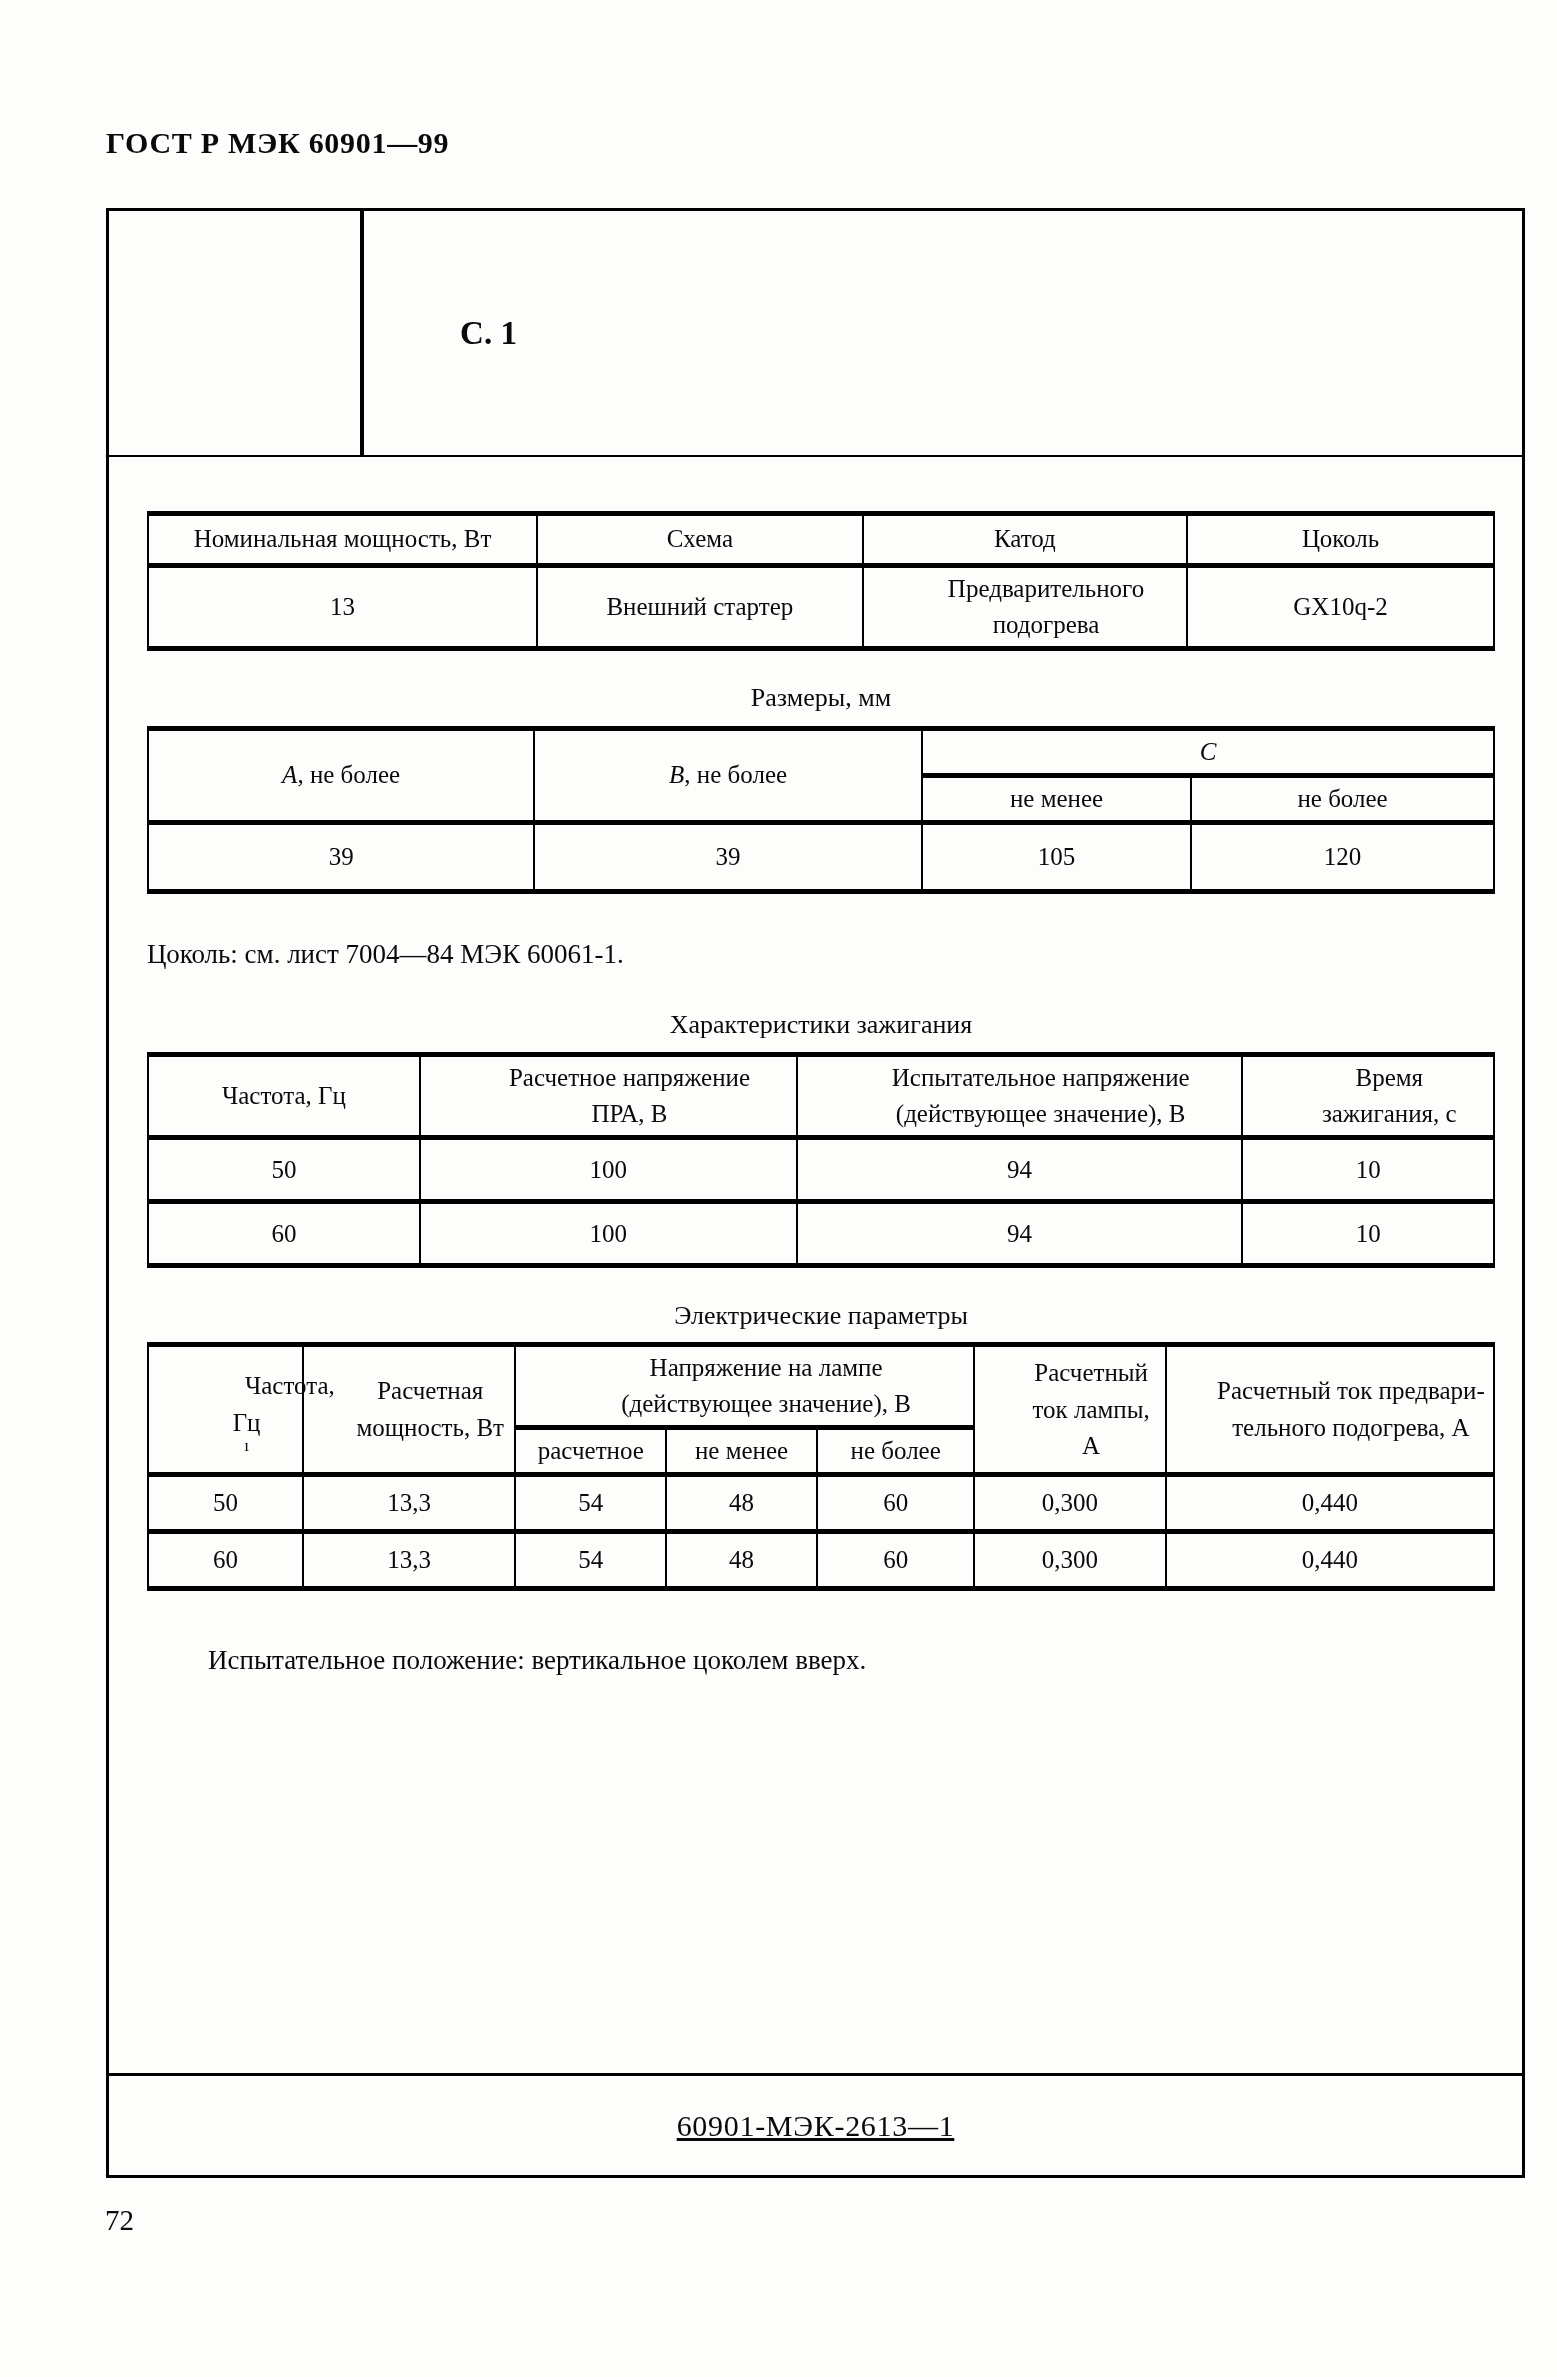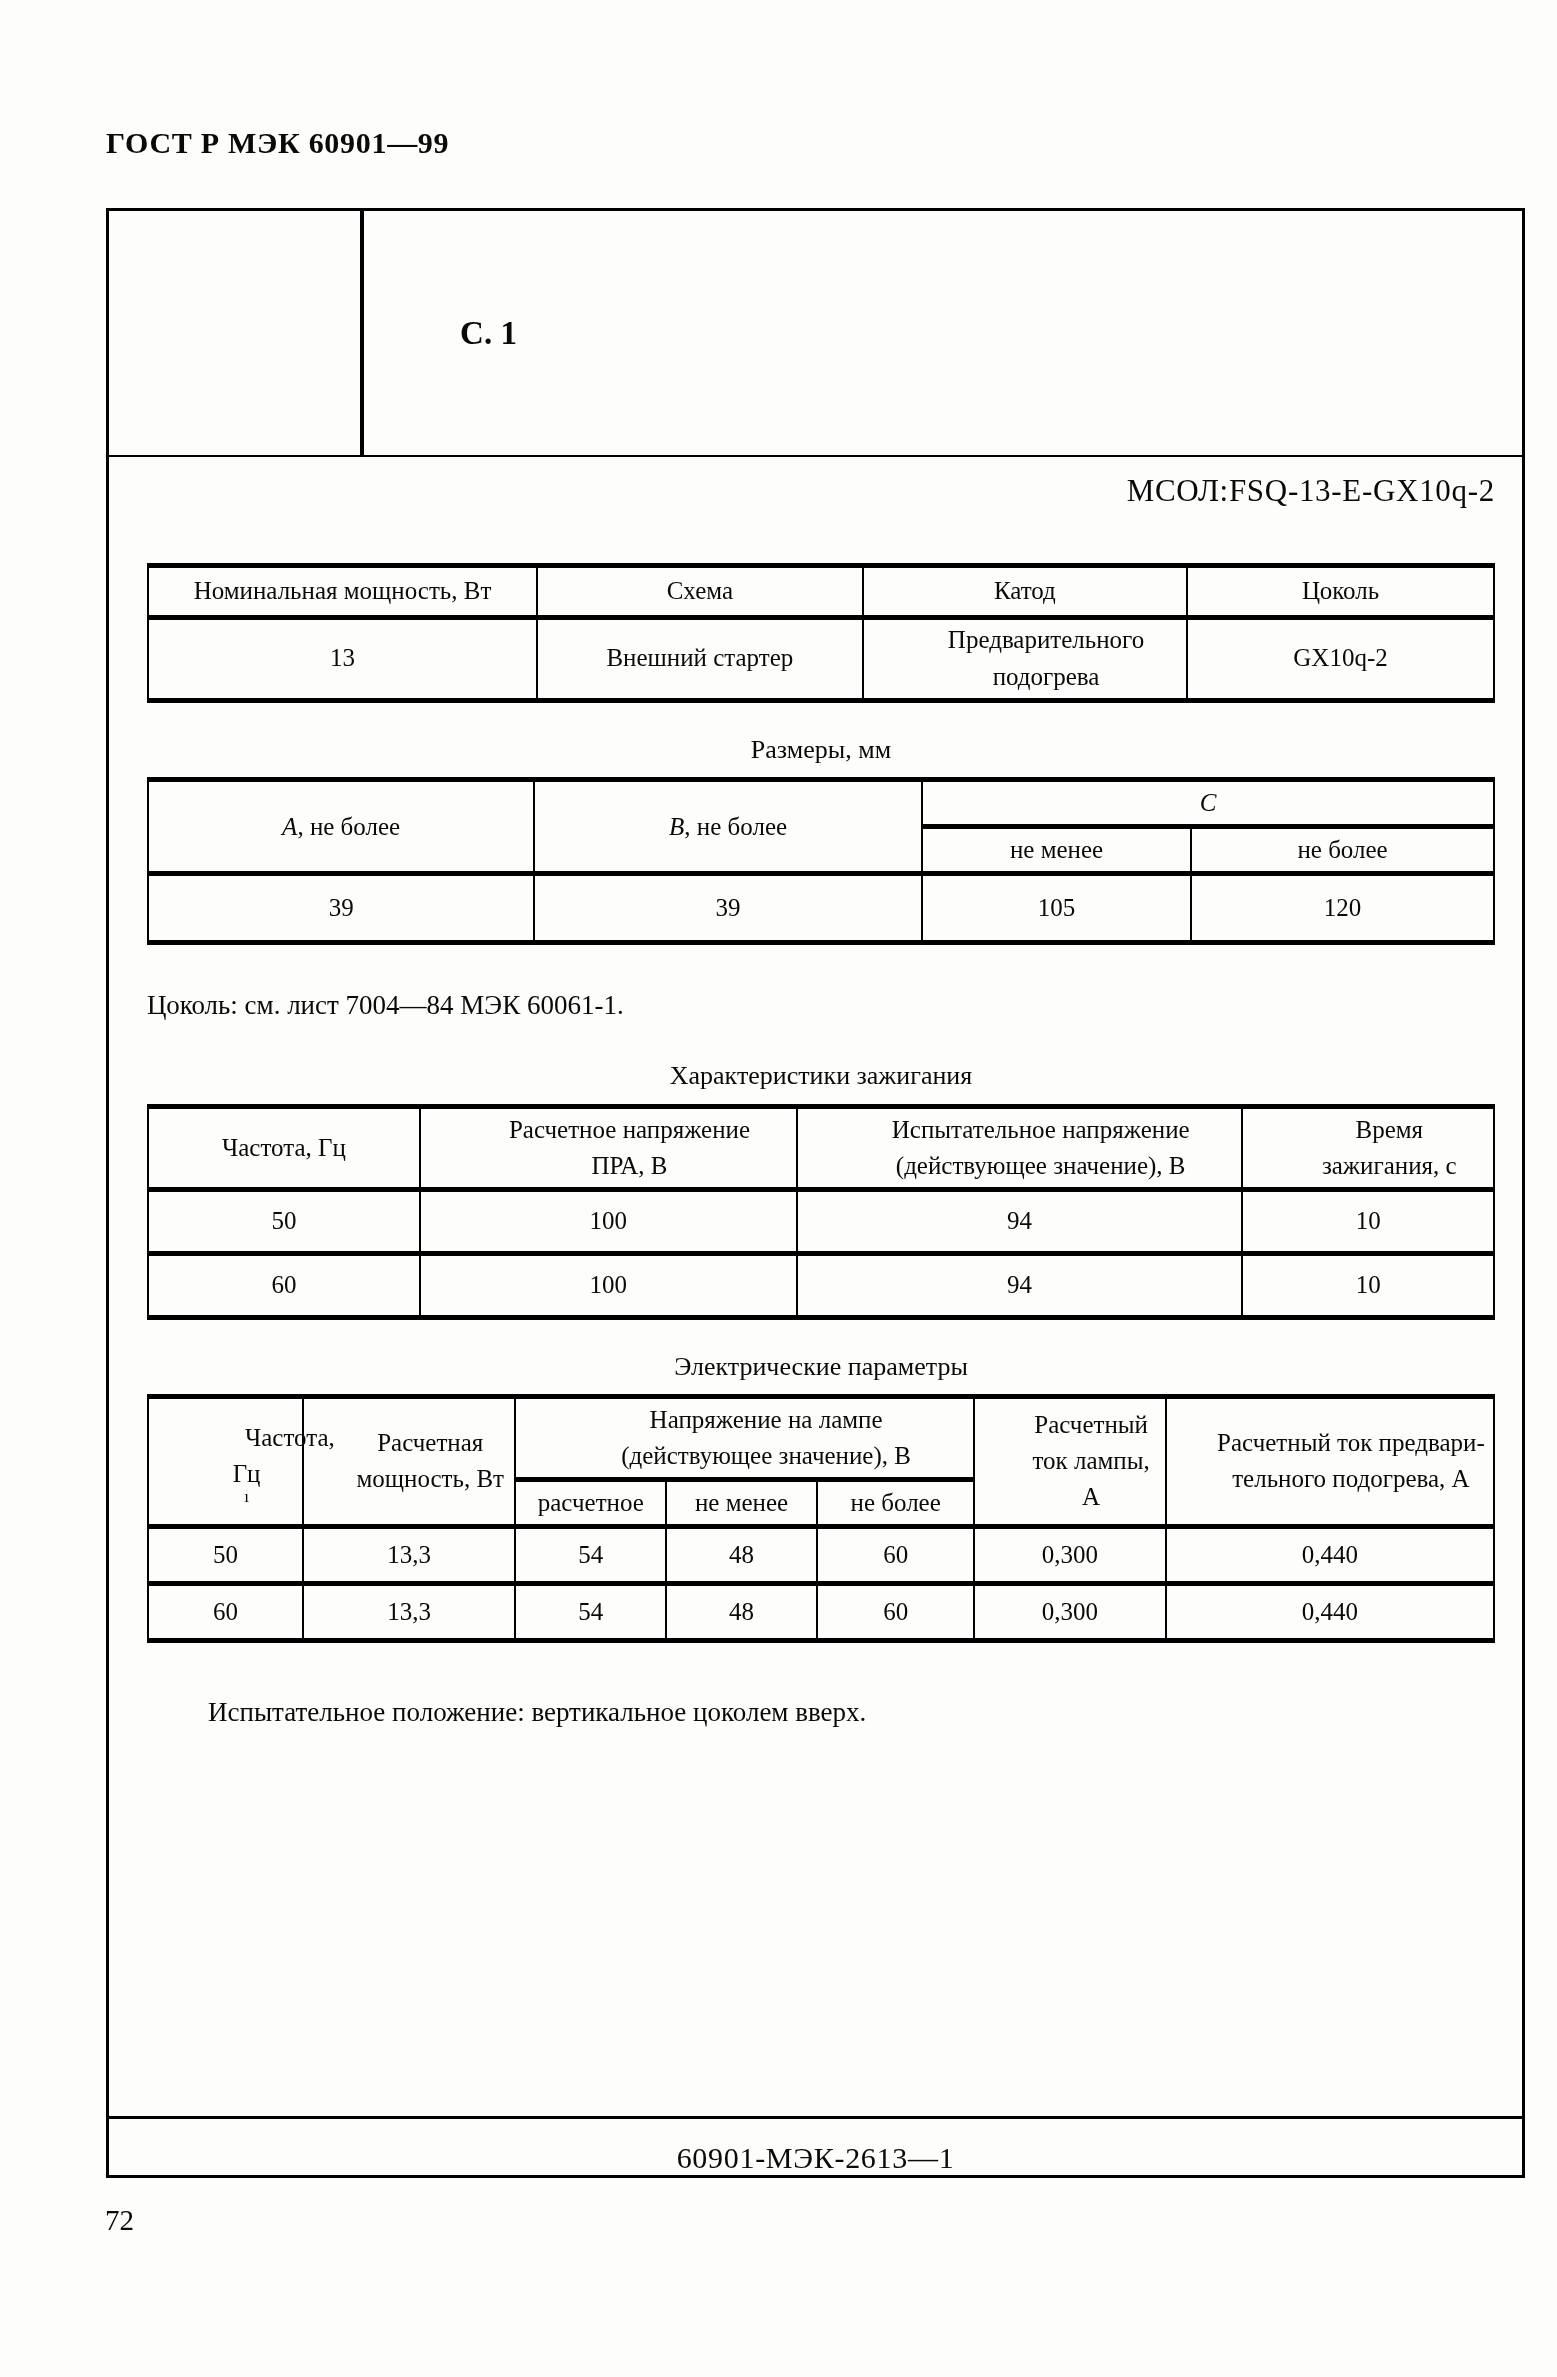--- a/index.html
+++ b/index.html
@@ -68,23 +68,23 @@
   .electrical-title { margin-top:32.5px; }
   .t-electrical { margin-top:11.3px; }
   .t-electrical .h-group { height:68px; }
   .t-electrical .h-sub { height:42px; }
   .t-electrical td { height:57px; }
   .stray-mark { display:block; font-size:17px; line-height:10px; }
 
   .test-note { margin-top:54px; margin-left:61px; font-size:27px; }
 
   .footer-band {
-    position:absolute; left:0; right:0; bottom:0; height:59px;
+    position:absolute; left:0; right:0; bottom:0; height:102px;
     border-top:3.5px solid #000;
-    display:flex; align-items:flex-end; justify-content:center;
+    display:flex; align-items:center; justify-content:center;text-decoration:underline;
   }
   .footer-code { font-size:30px; letter-spacing:0.7px; }
   .page-number { position:absolute; left:105px; top:2204px; font-size:29px; }
 </style>
 </head>
 <body>
 
 <div class="page">
 
   <div class="gost-header">ГОСТ Р МЭК 60901—99</div>
@@ -93,21 +93,20 @@
 
     <div class="title-block">
       <div class="tb-left"></div>
       <div class="tb-right">
         <div class="tb-sheet">С. 1</div>
       </div>
     </div>
 
     <div class="content">
 
-      <div class="model-code">МСОЛ:FSQ-13-E-GX10q-2</div>
 
       <table class="t-general">
         <colgroup>
           <col style="width:28.9%">
             <col style="width:24.2%">
             <col style="width:24.1%">
             <col style="width:22.8%">
         </colgroup>
         <tbody>
             <tr>

